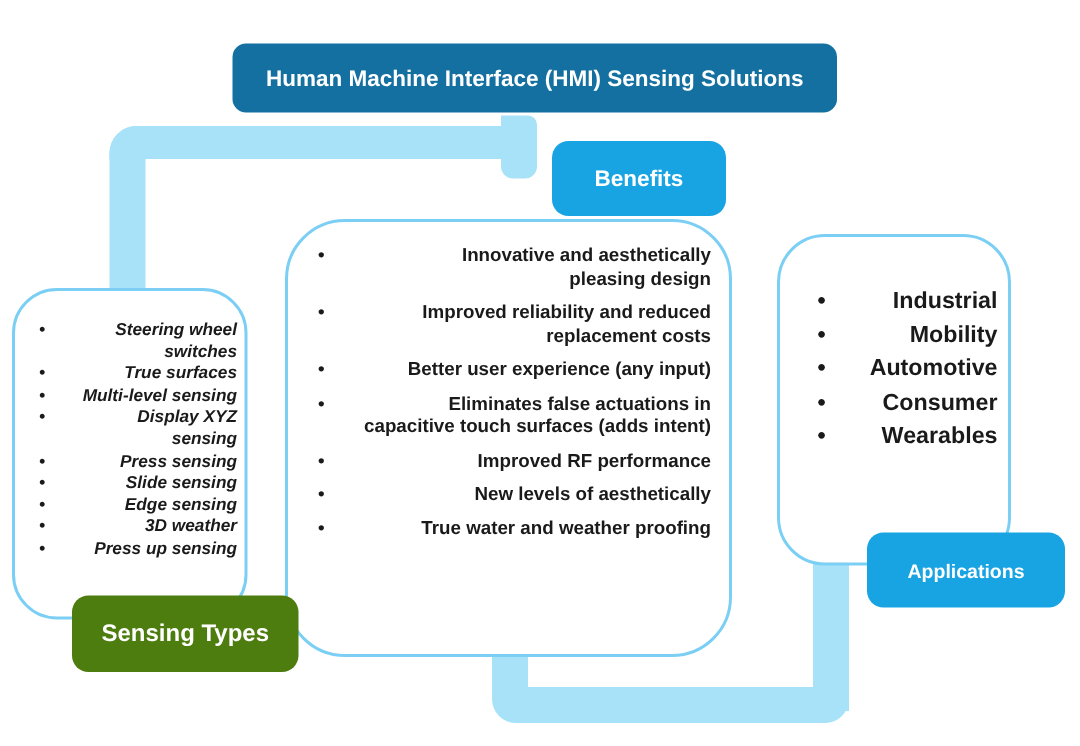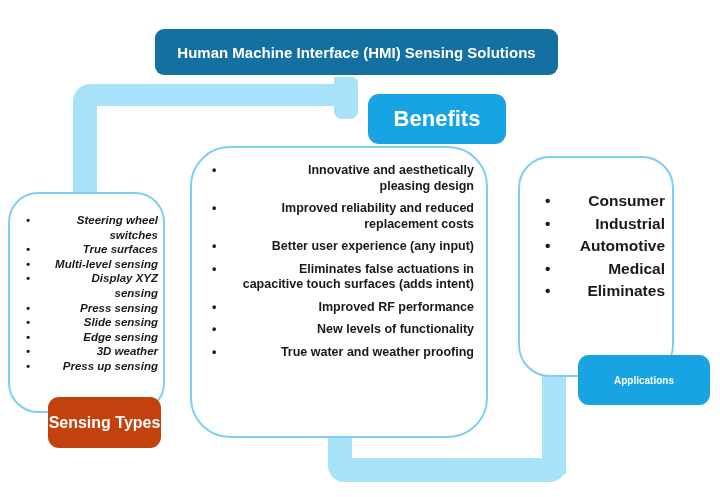--- a/index.html
+++ b/index.html
@@ -19,23 +19,23 @@
   .wbox{position:absolute;background:#ffffff;border:2.5px solid #7ccff4;box-sizing:border-box;}
   .box-sensing{left:8px;top:192px;width:157px;height:221px;border-radius:30px;}
   .box-benefits{left:190px;top:146px;width:298px;height:292px;border-radius:40px;}
   .box-apps{left:518px;top:156px;width:156px;height:221px;border-radius:32px;}
   
   .label-box{
     position:absolute;display:flex;align-items:center;justify-content:center;
     color:#ffffff;text-align:left;box-sizing:border-box;
   }
   .title-box{left:155px;top:29px;width:403px;height:46px;border-radius:9px;background:#1470a0;font-size:15px;}
-  .benefits-label{left:368px;top:94px;width:138px;height:50px;border-radius:11px;background:#18a3e3;font-size:22px;}
-  .sensing-label{left:48px;top:397px;width:113px;height:51px;border-radius:11px;background:#c2410c;font-size:16px;}
-  .apps-label{left:578px;top:355px;width:132px;height:50px;border-radius:11px;background:#18a3e3;font-size:10px;}
+  .benefits-label{left:368px;top:94px;width:116px;height:50px;border-radius:11px;background:#18a3e3;font-size:15px;}
+  .sensing-label{left:48px;top:397px;width:151px;height:51px;border-radius:11px;background:#4d7c0f;font-size:16px;}
+  .apps-label{left:578px;top:355px;width:132px;height:50px;border-radius:11px;background:#18a3e3;font-size:13px;}
   
   ul{list-style:none;margin:0;padding:0;}
   li{position:relative;white-space:pre-line;text-align:right;}
   li::before{content:"\2022";position:absolute;left:0;top:0;}
   .list-sensing{position:absolute;left:26px;top:213px;width:132px;font-size:11.5px;line-height:14.6px;}
   .list-sensing li{padding-left:13px;font-style:italic;}
   .list-benefits{position:absolute;left:212px;top:163px;width:262px;font-size:12.5px;line-height:15.5px;}
   .list-benefits li{padding-left:16px;margin-bottom:7px;}
   .list-apps{position:absolute;left:545px;top:190px;width:120px;font-size:15.5px;line-height:22.5px;}
   .list-apps li{padding-left:16px;}
@@ -72,30 +72,30 @@
 
   <ul class="list-benefits">
     <li>Innovative and aesthetically
 pleasing design</li>
     <li>Improved reliability and reduced
 replacement costs</li>
     <li>Better user experience (any input)</li>
     <li>Eliminates false actuations in
 capacitive touch surfaces (adds intent)</li>
     <li>Improved RF performance</li>
-    <li>New levels of functionality</li>
+    <li>New levels of aesthetically</li>
     <li>True water and weather proofing</li>
   </ul>
 
   <ul class="list-apps">
+    <li>Industrial</li>
+    <li>Mobility</li>
+    <li>Automotive</li>
     <li>Consumer</li>
-    <li>Industrial</li>
-    <li>Automotive</li>
-    <li>Medical</li>
-    <li>Eliminates</li>
+    <li>Wearables</li>
   </ul>
 
   <div class="label-box title-box">
     <span>Human Machine Interface (HMI) Sensing Solutions</span>
   </div>
   <div class="label-box benefits-label">
     <span>Benefits</span>
   </div>
   <div class="label-box sensing-label">
     <span>Sensing Types</span>

